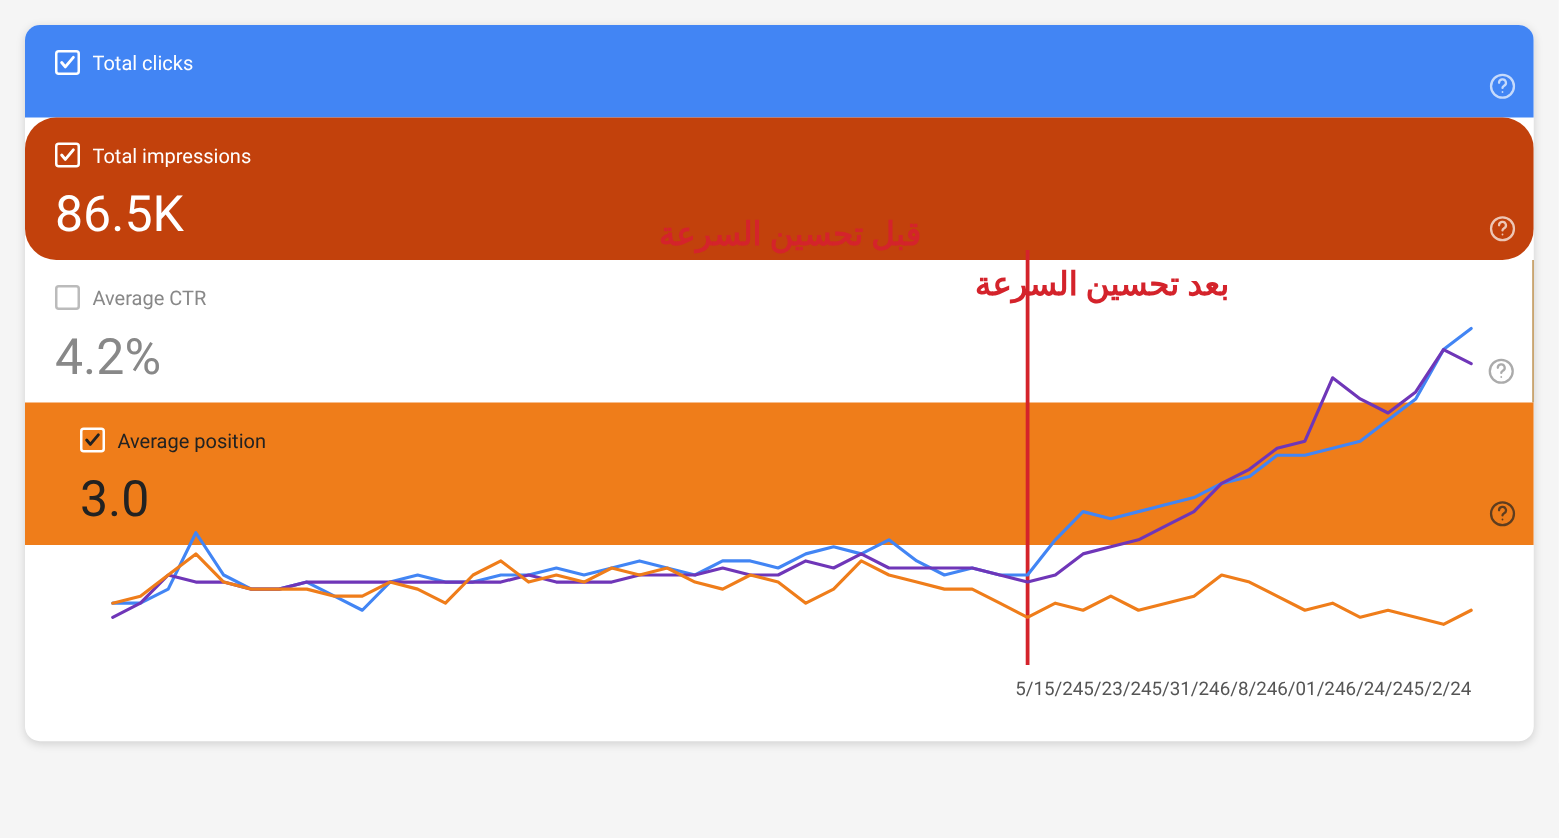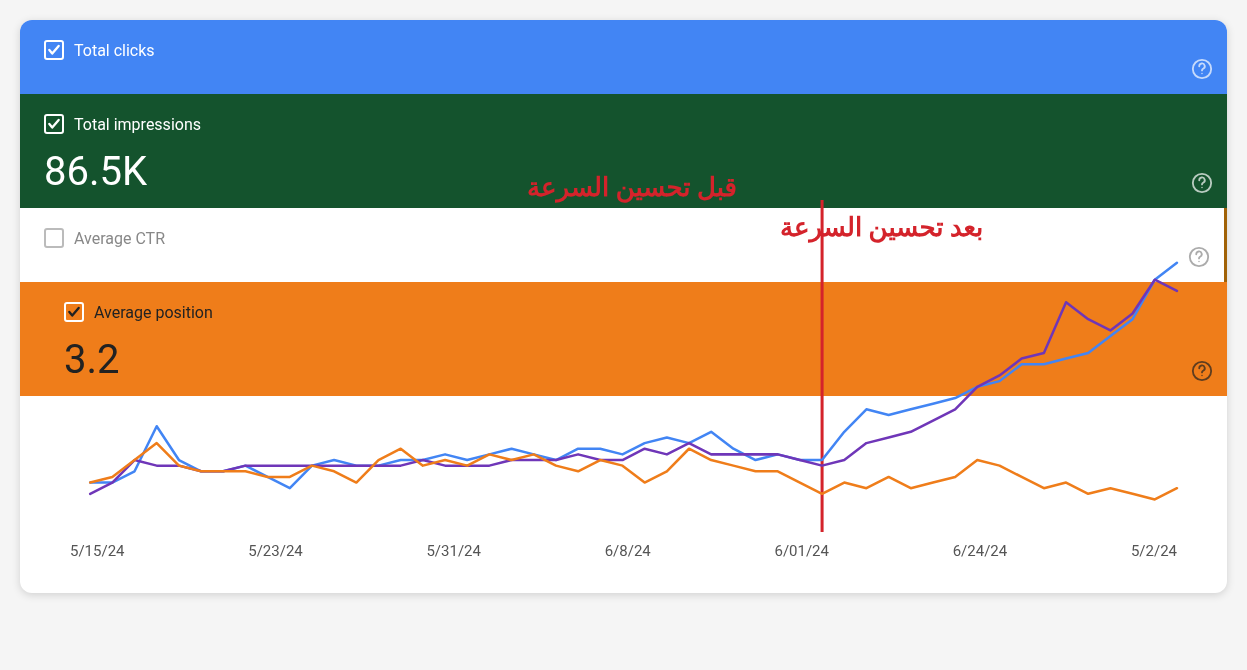--- a/index.html
+++ b/index.html
@@ -58,23 +58,23 @@
     right: 14px;
     width: 22px;
     height: 22px;
     opacity: 0.7;
   }
   .help-icon svg { width: 22px; height: 22px; }
 
   
   .tile-clicks { background: #4285f4; color: #fff; }
   .tile-clicks .checkbox { border: 2px solid #fff; }
-  .tile-impr { background: #14532d; color: #fff; }
+  .tile-impr { background: #c2410c; color: #fff; border-radius: 25px; }
   .tile-impr .checkbox { border: 2px solid #fff; }
-  .tile-ctr { background: #fff; color: #888; border-right: 3px solid #a16207; }
+  .tile-ctr { background: #fff; color: #888; border-right: 1px solid #a16207; }
   .tile-ctr .checkbox { border: 2px solid #bbb; }
   .tile-ctr .metric-value { color: #888; }
   .tile-pos { background: #ef7d1a; color: #fff; padding-left: 44px; }
   .tile-pos .checkbox { border: 2px solid #fff; }
   .tile-pos .metric-header span { color: #222; }
   .tile-pos .metric-value { color: #222; }
 
   .chart-wrap {
     position: relative;
     padding: 30px 40px 21px 40px;
@@ -83,21 +83,21 @@
   .annotation {
     position: absolute;
     font-size: 26px;
     font-weight: 600;
     color: #d4232b;
     direction: rtl;
     white-space: nowrap;
   }
   .x-ticks {
     display: flex;
-    justify-content: space-between;
+    justify-content: flex-end;
     font-size: 15px;
     color: #555;
     margin-top: 10px;
     padding: 0 10px 12px 10px;
   }
 </style>
 </head>
 <body>
 
 <div class="card">
@@ -139,39 +139,40 @@
             <circle cx="12" cy="17" r="0.8" fill="#fff" stroke="none"></circle>
           </svg>
       </span>
     </div>
 
     <div class="metric-tile tile-ctr">
       <div class="metric-header">
         <span class="checkbox"></span>
         <span>Average CTR</span>
       </div>
+      <div class="metric-value">4.2%</div>
       <span class="help-icon">
         <svg viewBox="0 0 24 24" fill="none" stroke="#888" stroke-width="2">
             <circle cx="12" cy="12" r="10"></circle>
             <path d="M9 9a3 3 0 1 1 4.2 2.7c-.8.5-1.2 1-1.2 1.8" stroke-linecap="round"></path>
             <circle cx="12" cy="17" r="0.8" fill="#888" stroke="none"></circle>
           </svg>
       </span>
     </div>
 
     <div class="metric-tile tile-pos">
       <div class="metric-header">
         <span class="checkbox">
           <svg viewBox="0 0 24 24" fill="none" stroke="#222" stroke-width="4" stroke-linecap="round" stroke-linejoin="round">
               <polyline points="4 12 9 18 20 5"></polyline>
             </svg>
         </span>
         <span>Average position</span>
       </div>
-      <div class="metric-value">3.2</div>
+      <div class="metric-value">3.0</div>
       <span class="help-icon">
         <svg viewBox="0 0 24 24" fill="none" stroke="#222" stroke-width="2">
             <circle cx="12" cy="12" r="10"></circle>
             <path d="M9 9a3 3 0 1 1 4.2 2.7c-.8.5-1.2 1-1.2 1.8" stroke-linecap="round"></path>
             <circle cx="12" cy="17" r="0.8" fill="#222" stroke="none"></circle>
           </svg>
       </span>
     </div>
 
   </div>

